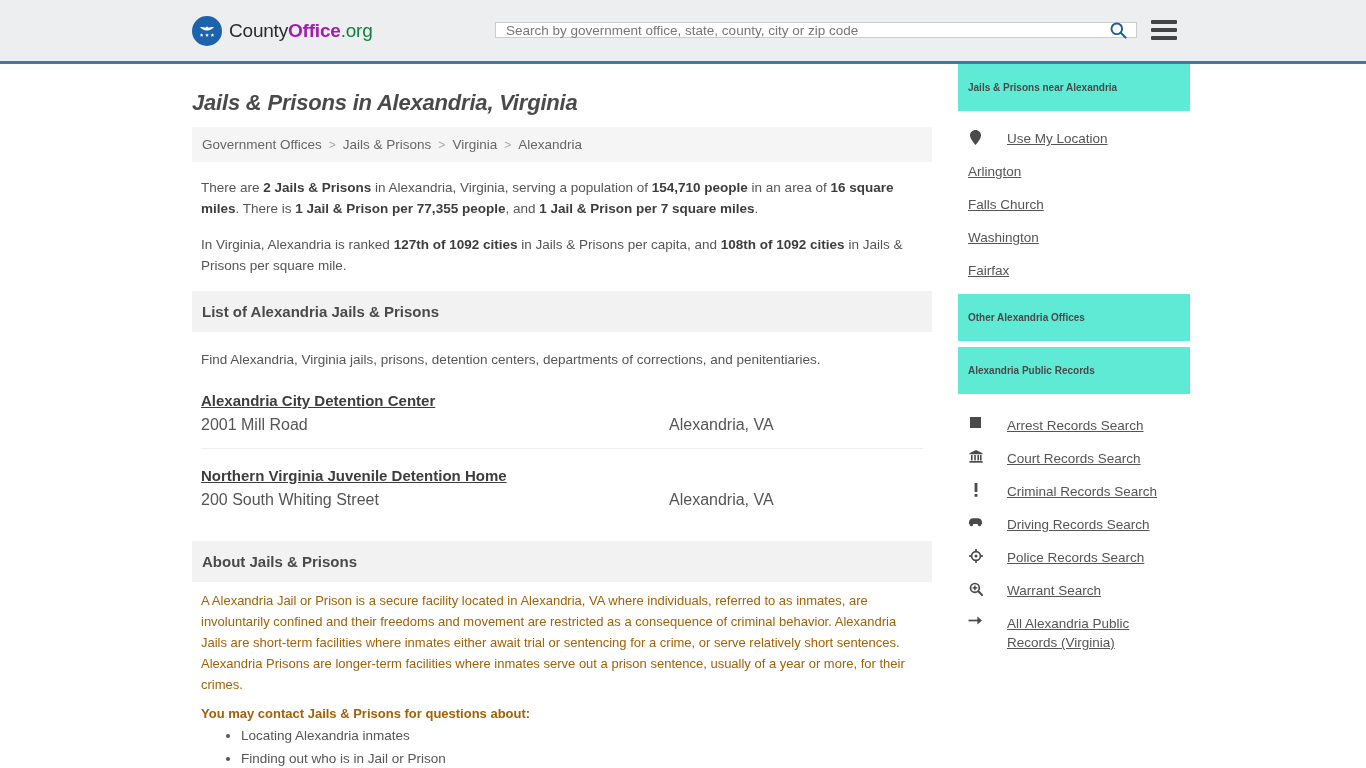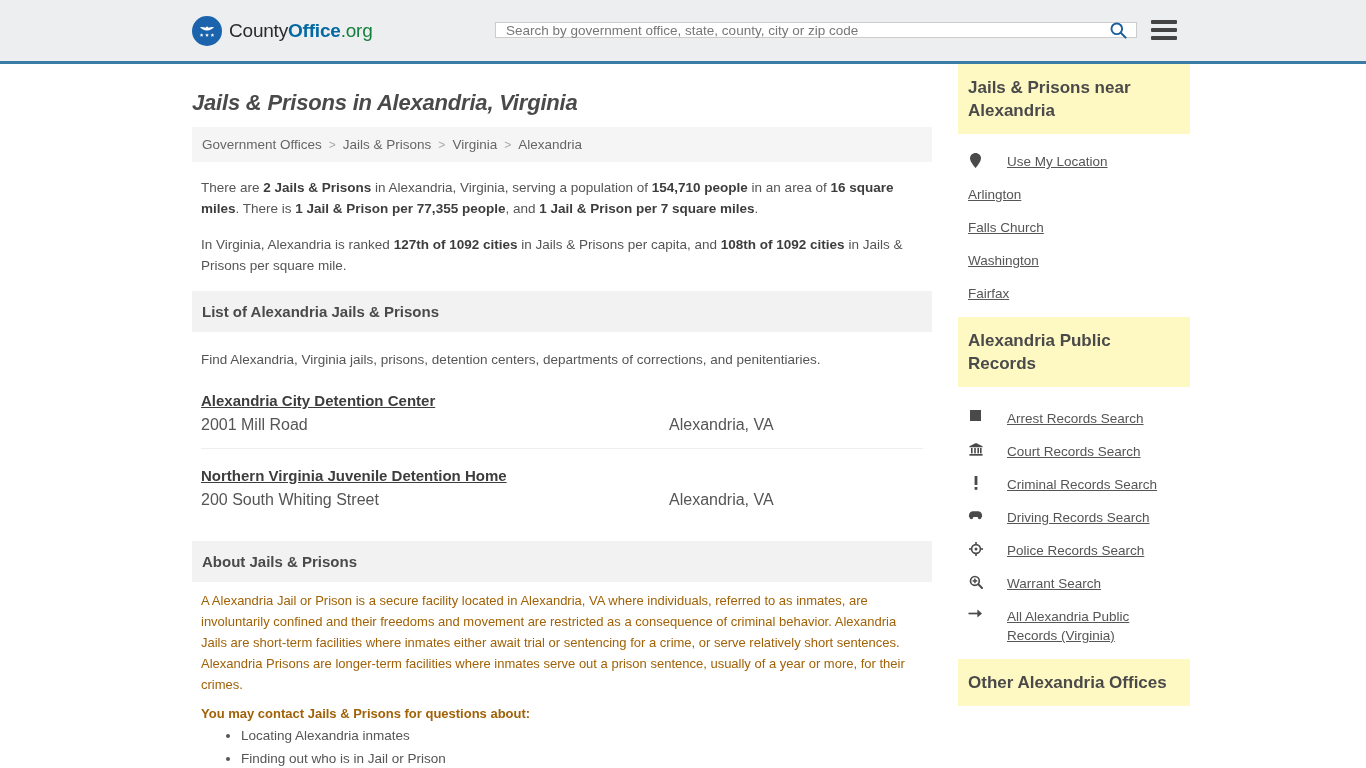--- a/index.html
+++ b/index.html
@@ -33,21 +33,21 @@
     background: #1b63ad;
     display: flex; align-items: center; justify-content: center;
     flex-shrink: 0;
   }
   .logo-text {
     font-size: 19px;
     letter-spacing: -0.2px;
     white-space: nowrap;
   }
   .logo-text .lt-county { color: #2b2b2b; }
-  .logo-text .lt-office { color: #0369a1; font-weight: bold; }
+  .logo-text .lt-office { color: #a21caf; font-weight: bold; }
   .logo-text .lt-org { color: #15803d; }
 
   .search-area {
     position: absolute;
     left: 495px;
     top: 18px;
     display: flex;
     align-items: center;
     gap: 12px;
   }
@@ -187,23 +187,23 @@
   }
   .contact-list li {
     font-size: 13.5px;
     color: #555;
     line-height: 23px;
   }
 
   
   .side-card { margin-bottom: 6px; }
   .side-header {
-    background: #fef9c3;
+    background: #5eead4;
     padding: 12px 10px;
-    font-size: 17px;
+    font-size: 10px;
     font-weight: bold;
     color: #4a4a4a;
     line-height: 23px;
   }
   .side-list { padding: 8px 10px 0 10px; }
   .side-link-row {
     display: flex;
     align-items: flex-start;
     gap: 24px;
     margin: 14px 0;
@@ -338,20 +338,24 @@
         <div class="side-link-row">
           <a class="side-link" href="#">Washington</a>
         </div>
         <div class="side-link-row">
           <a class="side-link" href="#">Fairfax</a>
         </div>
       </div>
     </div>
 
     <div class="side-card">
+      <div class="side-header">Other Alexandria Offices</div>
+    </div>
+
+    <div class="side-card">
       <div class="side-header">Alexandria Public Records</div>
       <div class="side-list">
 
         <div class="side-link-row">
           <span class="ico">
               <span class="sq-icon"></span>
             </span>
           <a class="side-link" href="#">Arrest Records Search</a>
         </div>
 
@@ -422,18 +426,14 @@
               <line x1="0.5" y1="5.5" x2="12" y2="5.5" stroke="#4a4a4a" stroke-width="1.7"></line>
               <path d="M9.4 1.6 L14 5.5 L9.4 9.4 Z" fill="#4a4a4a"></path>
             </svg>
           </span>
           <a class="side-link" href="#">All Alexandria Public Records (Virginia)</a>
         </div>
 
       </div>
     </div>
 
-    <div class="side-card">
-      <div class="side-header">Other Alexandria Offices</div>
-    </div>
-
   </div>
 </div>
 
 </body></html>

